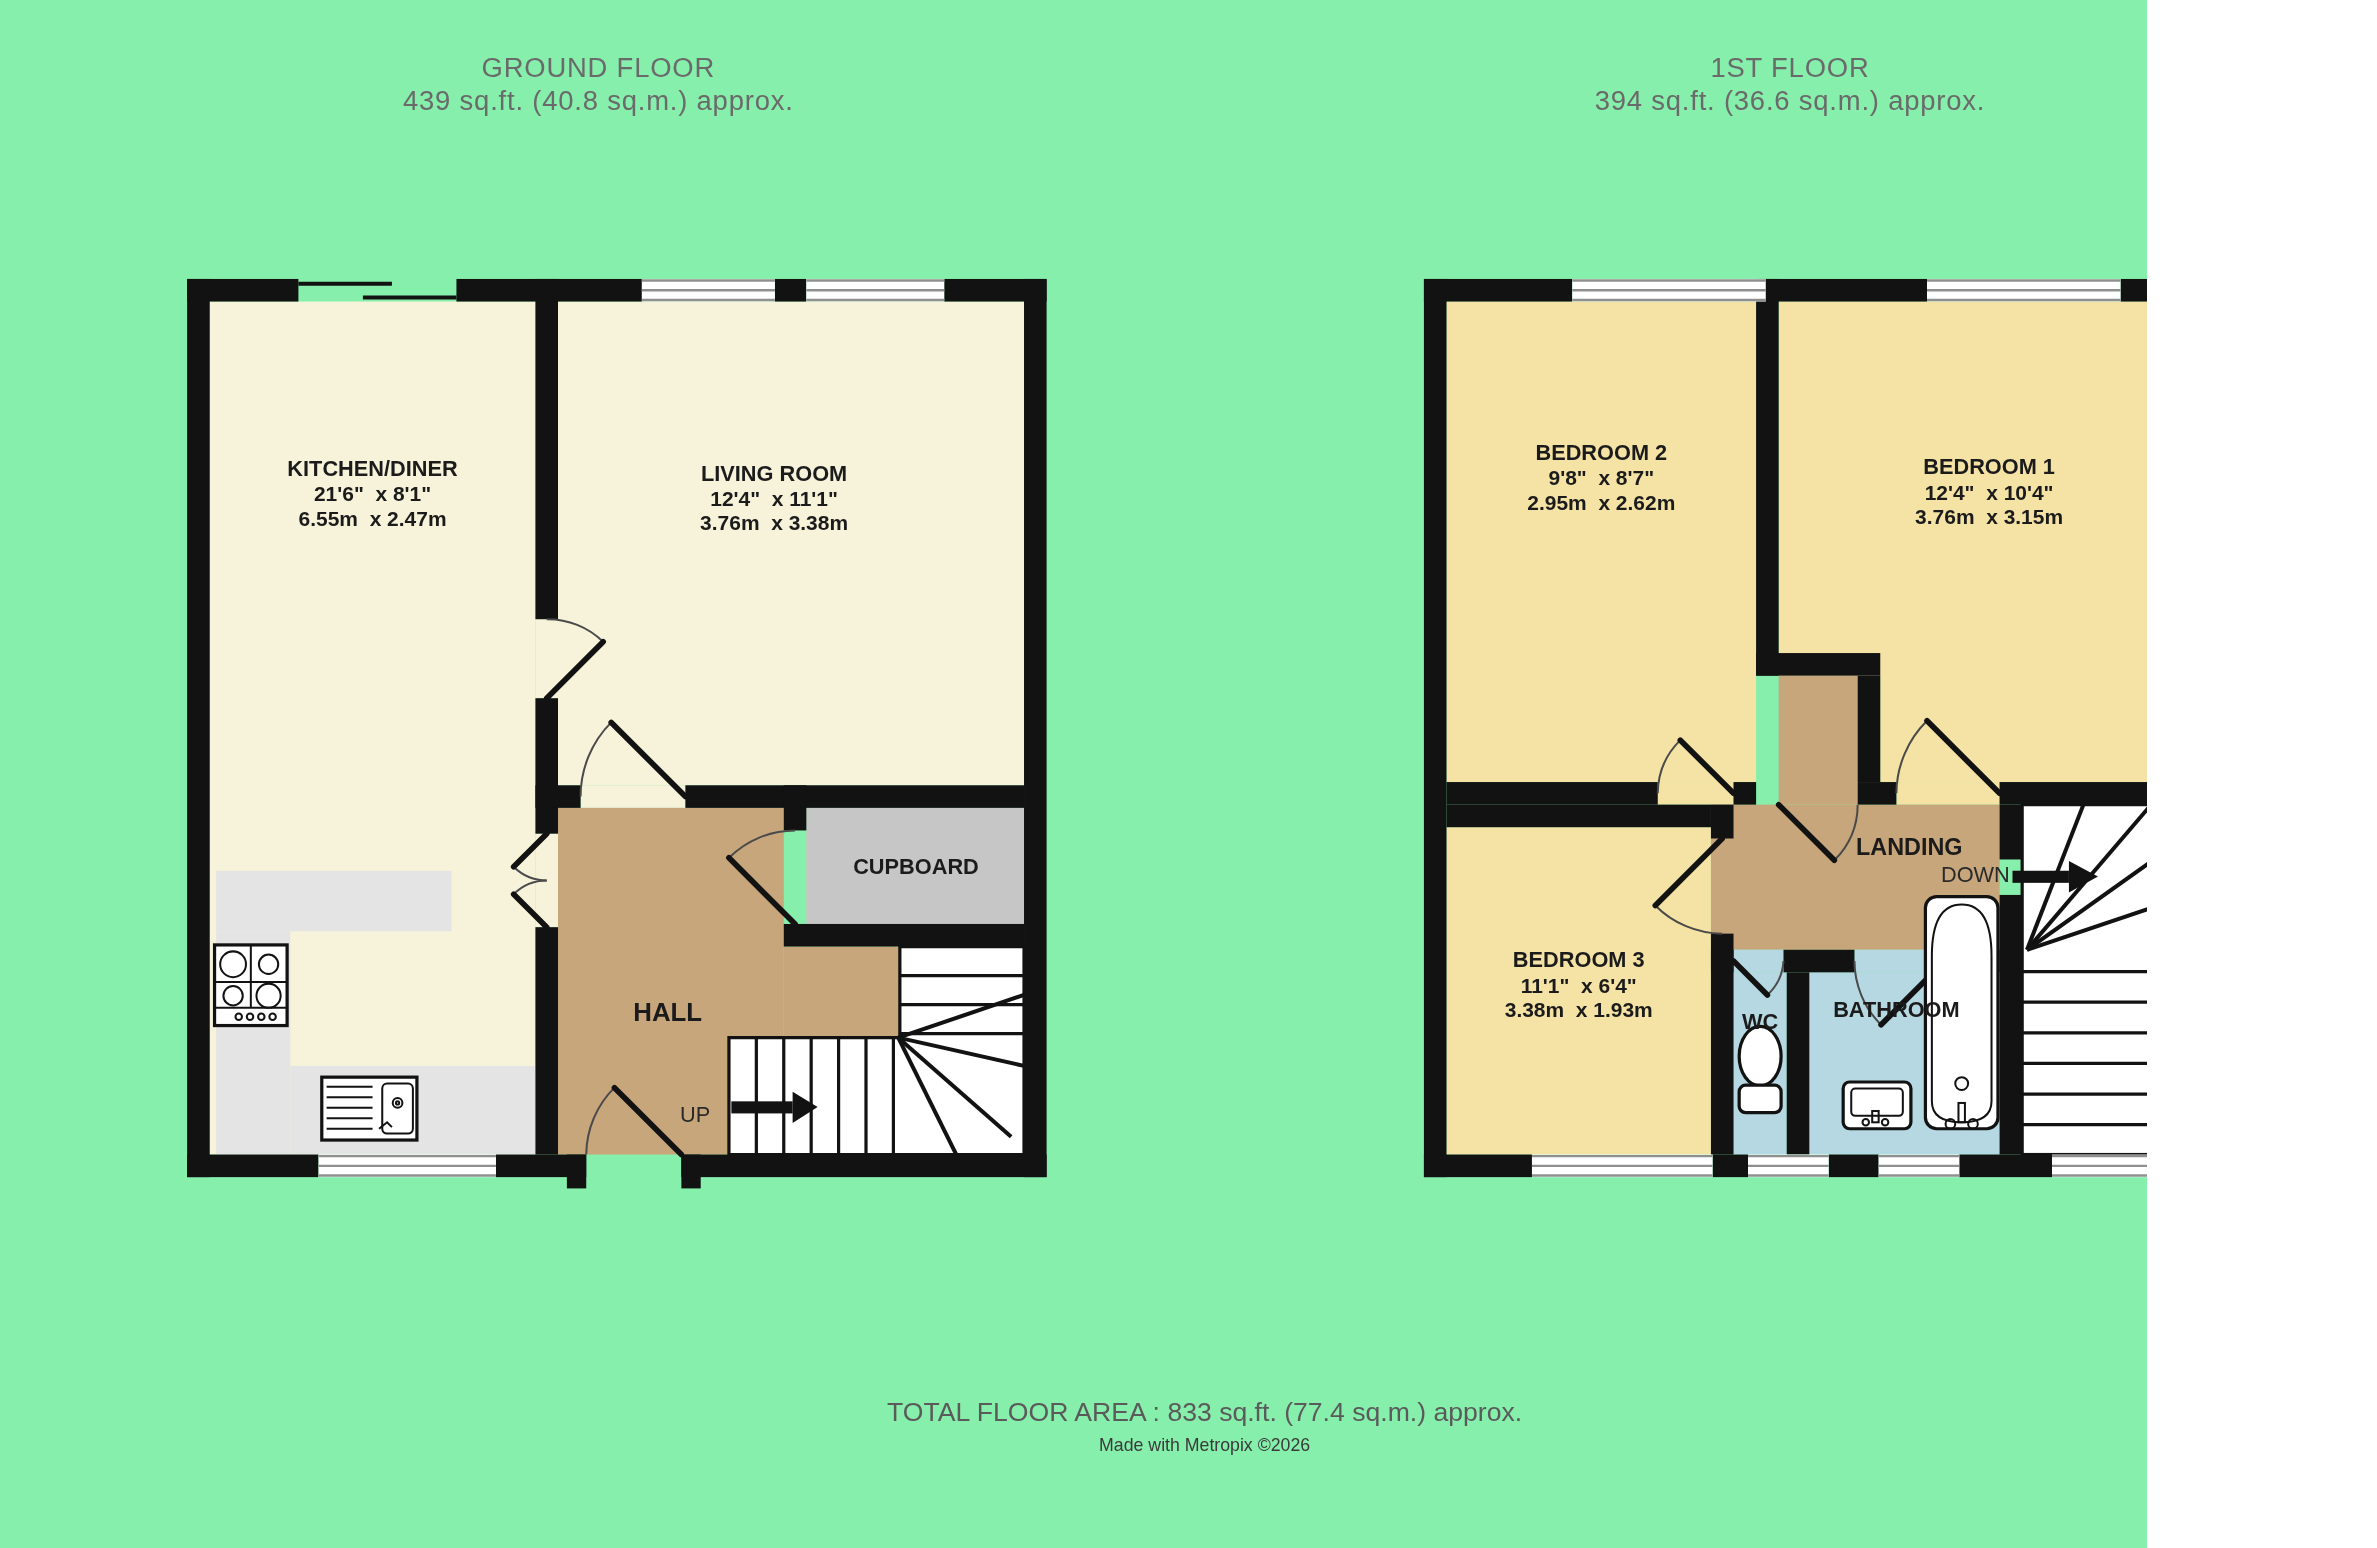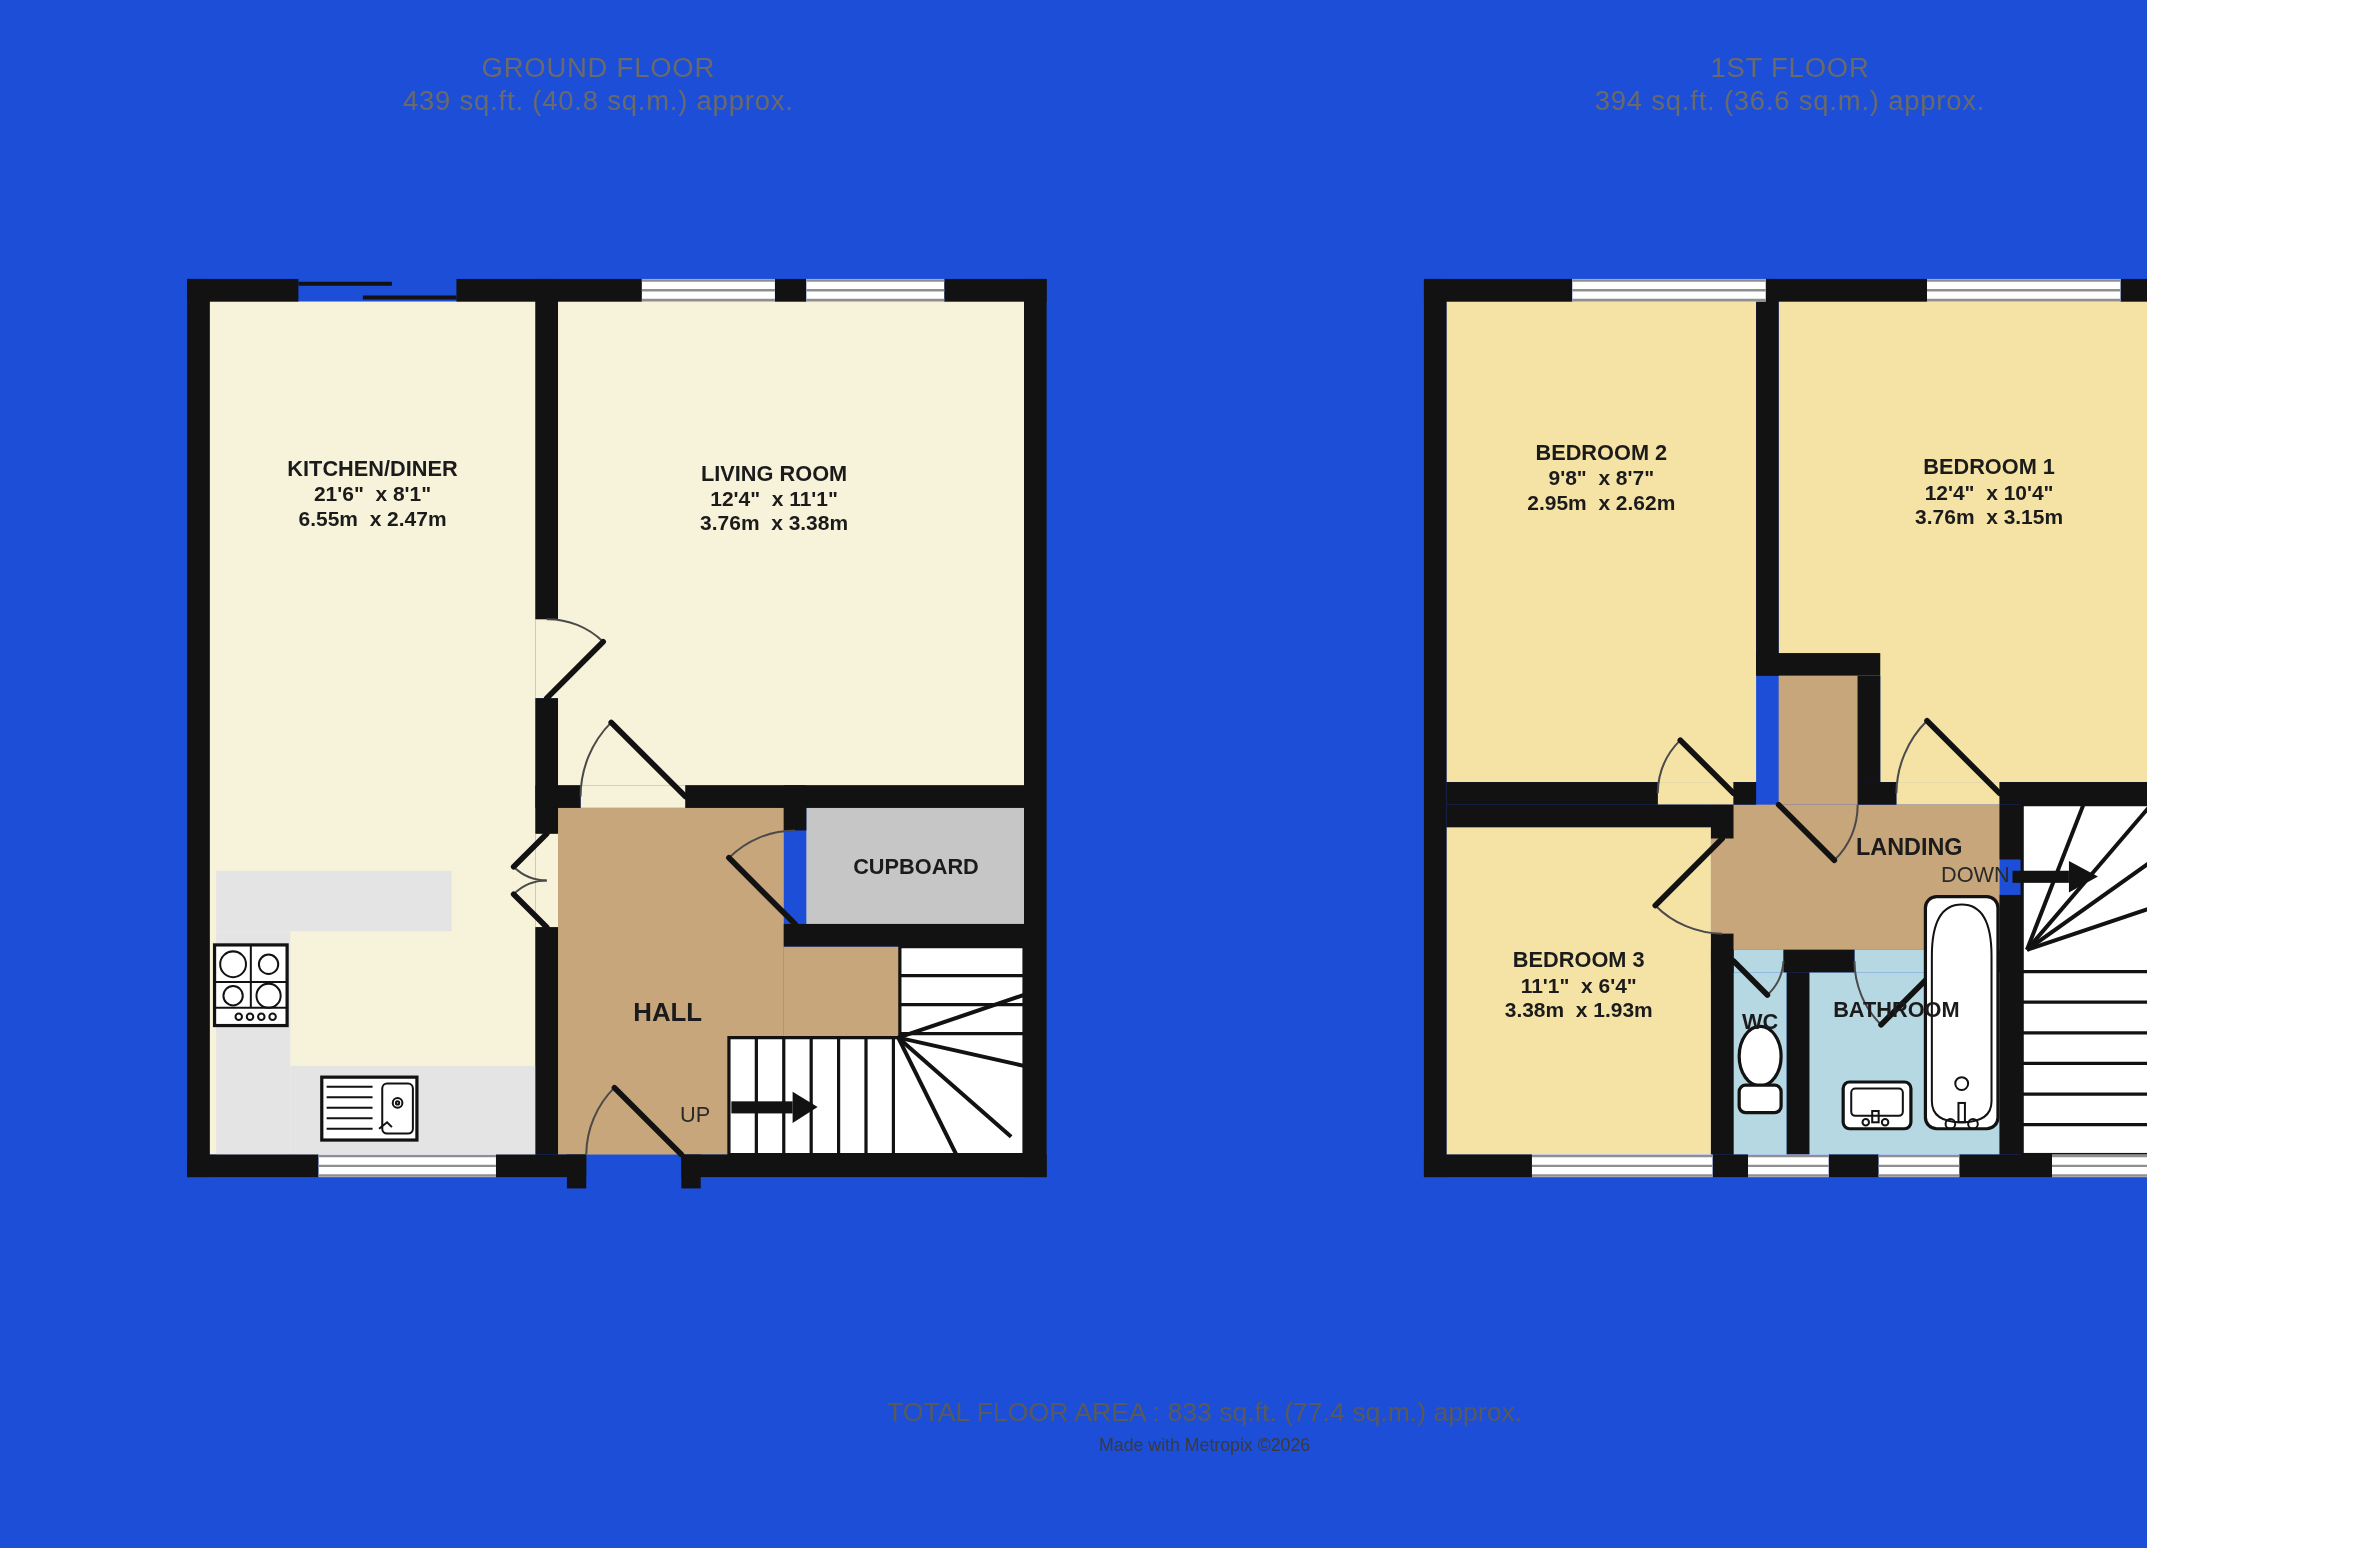--- a/index.html
+++ b/index.html
@@ -1,16 +1,16 @@
 <!DOCTYPE html>
 <html style="font-size:13px"><head>
 <meta charset="utf-8">
 <style>
   html,body{margin:0;padding:0;background:#ffffff;}
-  .canvas{position:relative;width:2147px;height:1548px;background:#1d4ed8;overflow:hidden;}
+  .canvas{position:relative;width:2147px;height:1548px;background:#86efac;overflow:hidden;}
   svg{position:absolute;left:0;top:0;}
   text{font-family:"Liberation Sans",sans-serif;white-space:pre;}
   .title{font-size:34px;fill:#6a6a6a;letter-spacing:1px;}
   .name{font-size:27px;font-weight:700;fill:#1b1b1b;}
   .dim{font-size:26px;font-weight:700;fill:#1b1b1b;}
   .big{font-size:32px;font-weight:700;fill:#1b1b1b;}
   .mid{font-size:29px;font-weight:700;fill:#1b1b1b;}
   .plain{font-size:27px;fill:#2a2a2a;}
   .foot{font-size:33px;fill:#5a5a5a;}
   .credit{font-size:22px;fill:#3a3a3a;}

